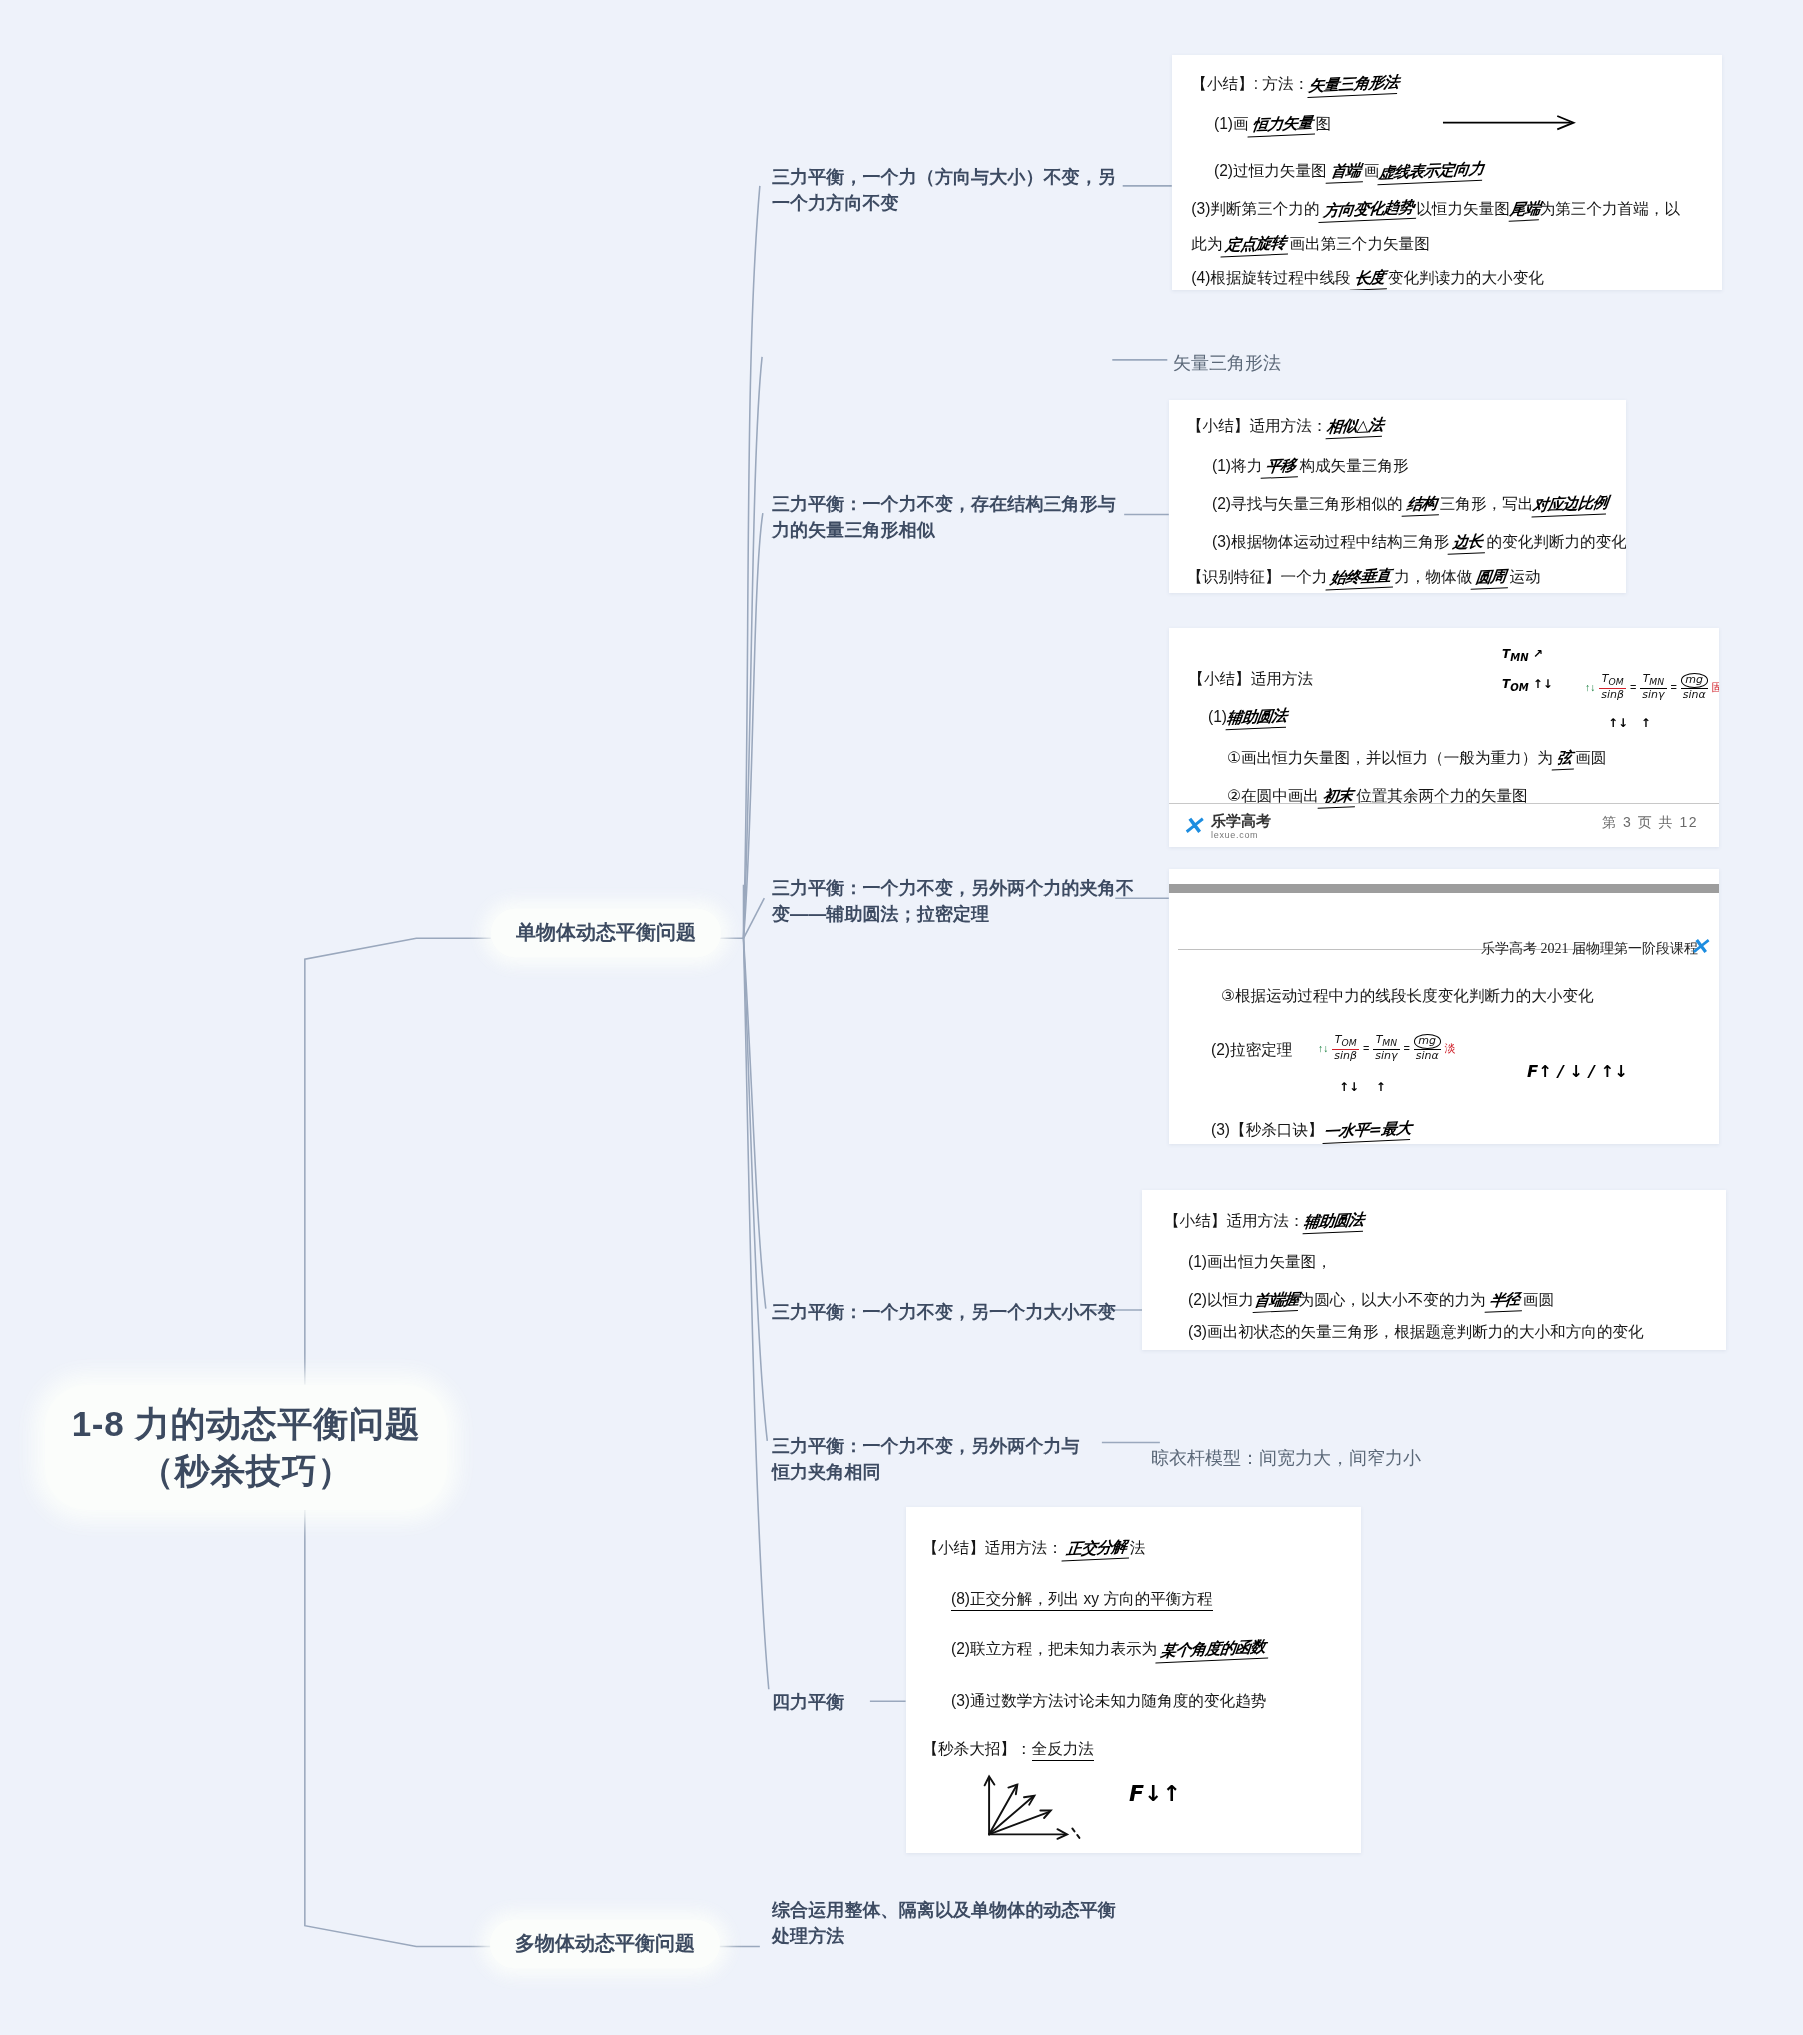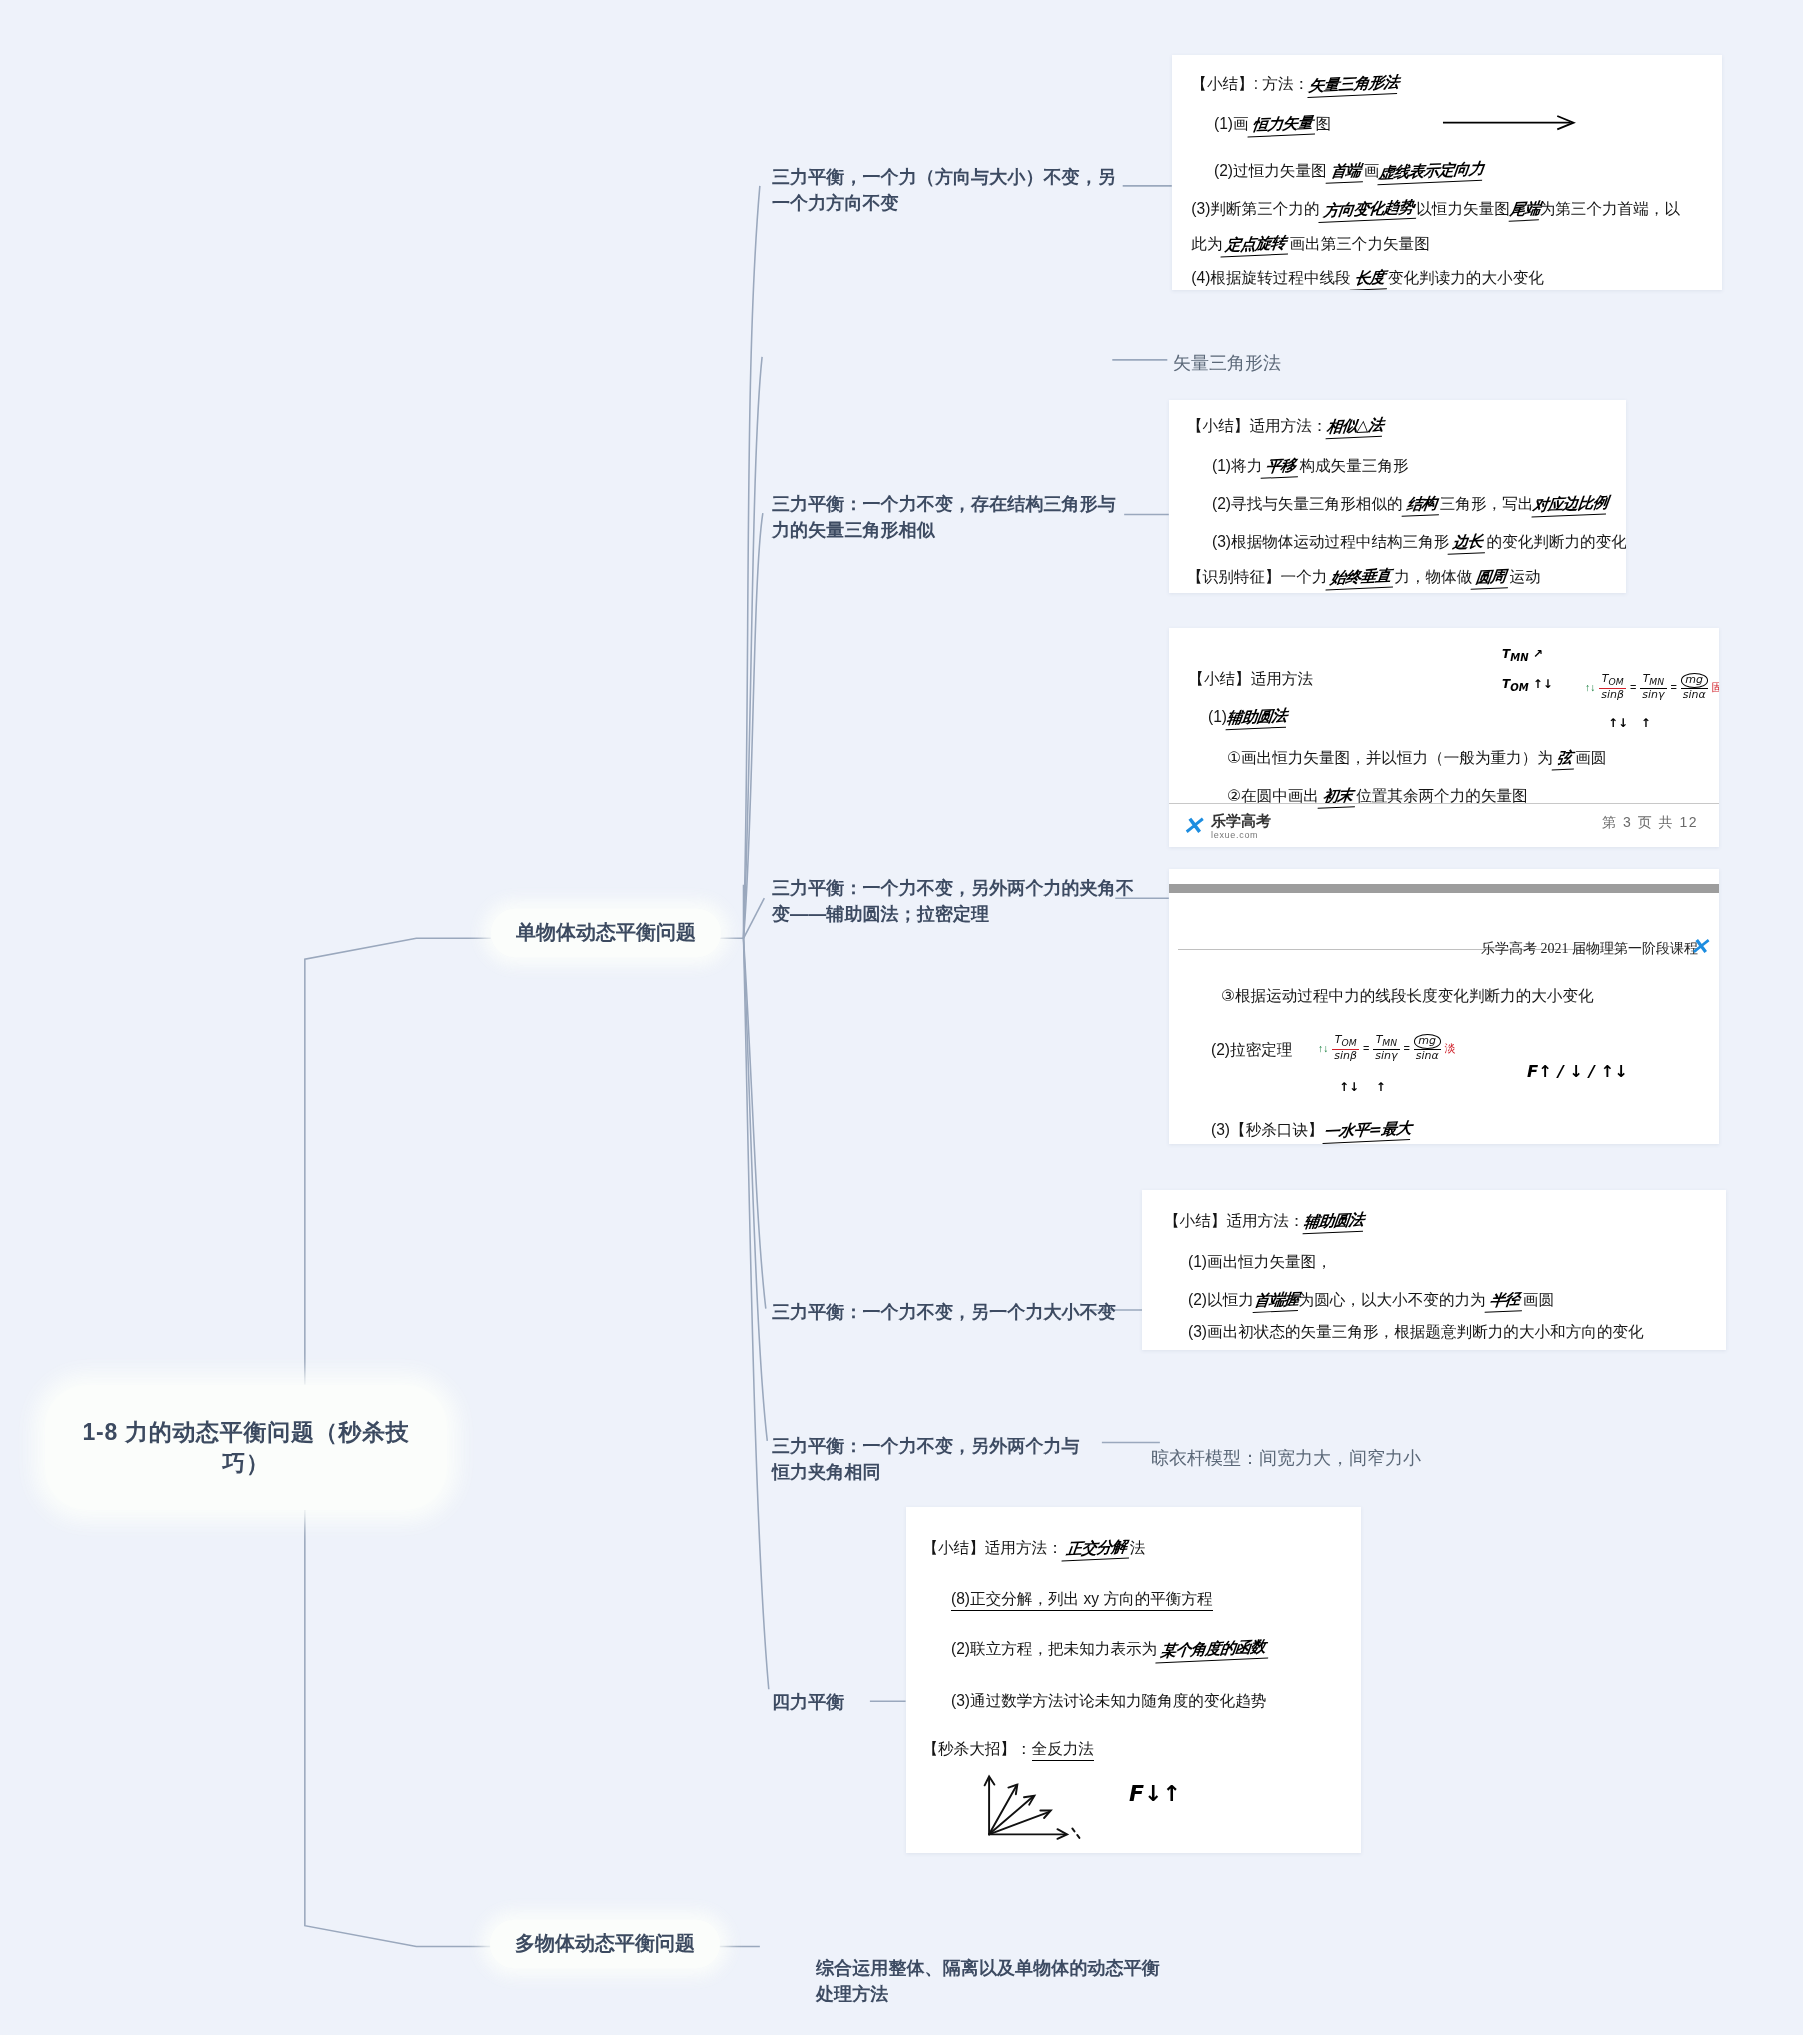--- a/index.html
+++ b/index.html
@@ -18,21 +18,21 @@
   
   .node { position:absolute; }
 
   .root-node {
     left:45px; top:1385px; width:402px; height:125px;
     background:#fbfdfb;
     border-radius:42px;
     box-shadow:0 0 19.3px 12px rgba(251,253,251,0.95);
     display:flex; align-items:center; justify-content:center;
     text-align:center;
-    font-size:23px; font-weight:bold; letter-spacing:0.7px;
+    font-size:35px; font-weight:bold; letter-spacing:0.7px;
     color:#3c4a60; line-height:1.32;
     padding:0 19.3px;
   }
   .branch-node {
     background:#fbfdfb;
     border-radius:30px;
     box-shadow:0 0 15px 9px rgba(251,253,251,0.92);
     display:flex; align-items:center; justify-content:center;
     font-size:20px; font-weight:bold; color:#3c4a60;
     padding:10.4px 25px;
@@ -185,21 +185,21 @@
 
   <div class="leaf" style="left:772px; top:876px; width:364px;">三力平衡：一个力不变，另外两个力的夹角不变——辅助圆法；拉密定理</div>
 
   <div class="leaf" style="left:772px; top:1300px; width:350px;">三力平衡：一个力不变，另一个力大小不变</div>
 
   <div class="leaf" style="left:772px; top:1434px; width:320px;">三力平衡：一个力不变，另外两个力与恒力夹角相同</div>
   <div class="sub-leaf" style="left:1151px; top:1446px;">晾衣杆模型：间宽力大，间窄力小</div>
 
   <div class="leaf" style="left:772px; top:1690px; width:149px;">四力平衡</div>
 
-  <div class="leaf" style="left:772px; top:1956px; width:350px;margin-left:44px;">综合运用整体、隔离以及单物体的动态平衡处理方法</div>
+  <div class="leaf" style="left:772px; top:1898px; width:350px;">综合运用整体、隔离以及单物体的动态平衡处理方法</div>
 
   <div class="card" id="card-vector">
     <div class="doc">
       <div class="ln" style="left:19.3px; top:19.3px;">
         <span>【小结】: 方法：</span><span class="hx ul-plain">矢量三角形法</span>
       </div>
 
       <div class="ln" style="left:42px; top:59px;">
         <span>(1)画</span><span class="hx ul-blank">恒力矢量</span><span>图</span>
       </div>

